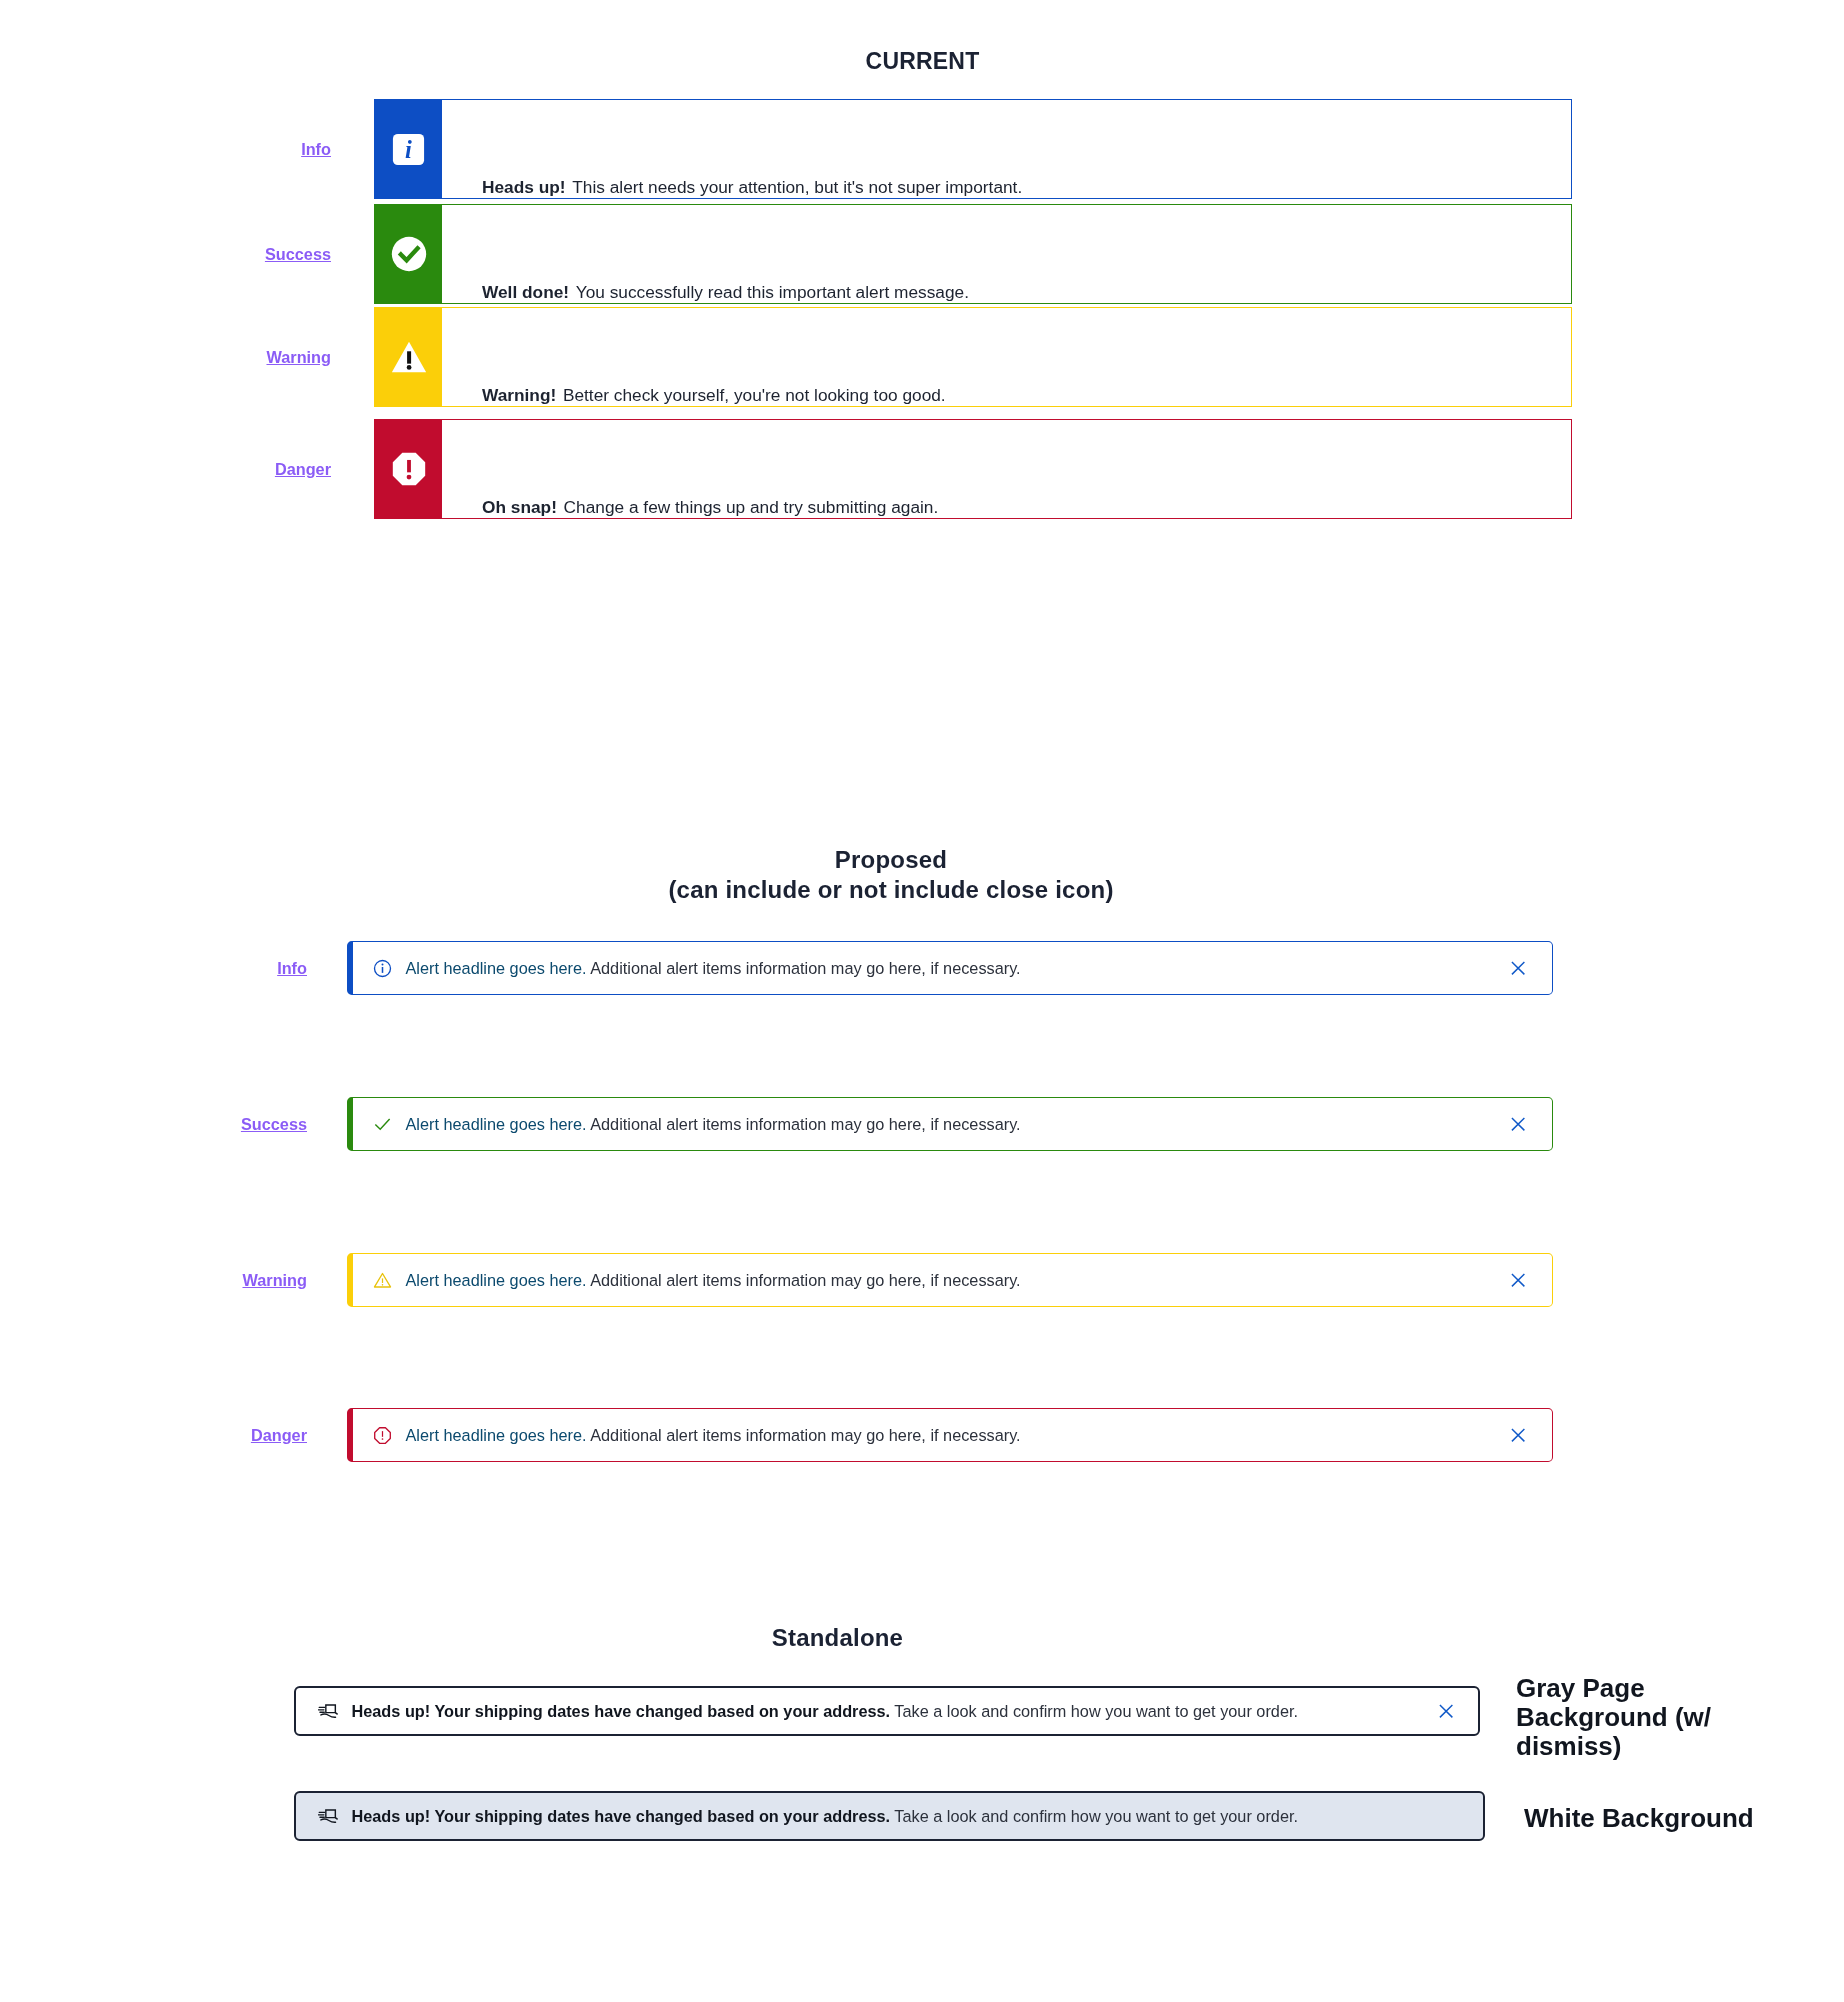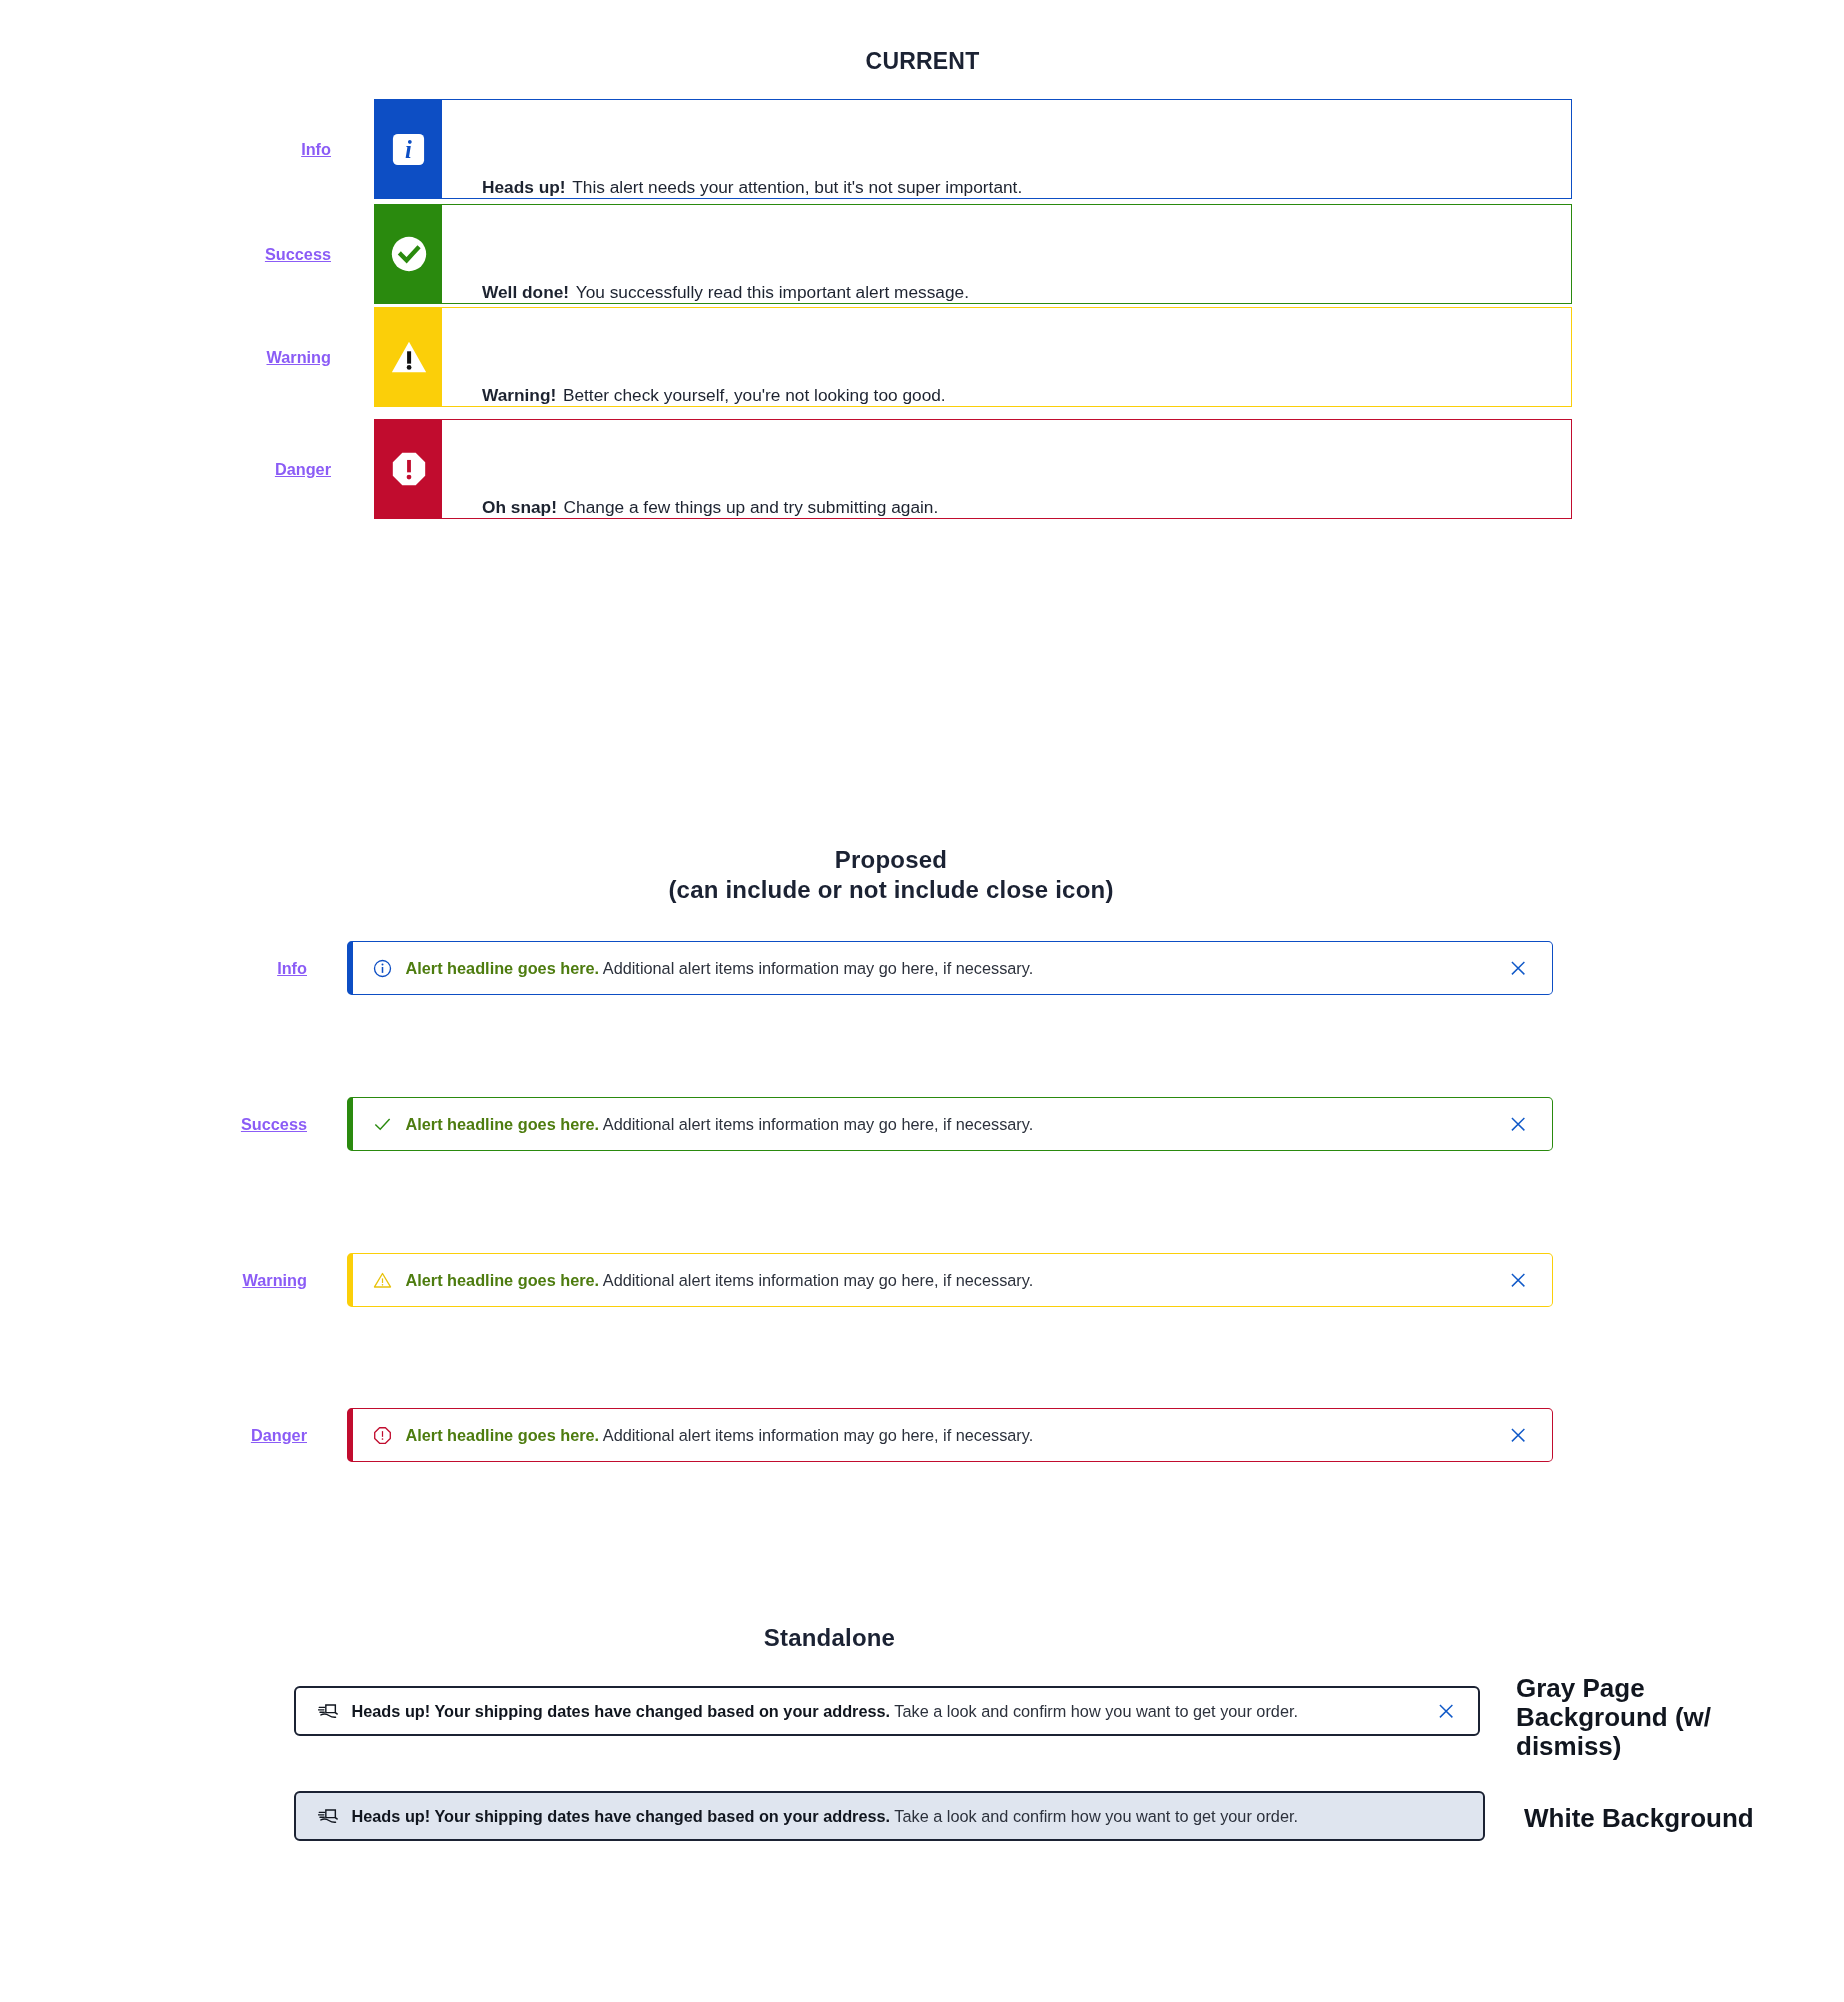--- a/index.html
+++ b/index.html
@@ -31,21 +31,21 @@
   }
   #title-proposed {
     position: absolute;
     left: 0; top: 845px;
     width: 1782px;
     font-size: 24px;
     line-height: 30px;
   }
   #title-standalone {
     position: absolute;
-    left: 0; top: 1624px;
+    left: 8px; top: 1624px;
     width: 1659px;
     font-size: 24px;
   }
 
   
   .row {
     position: absolute;
     display: flex;
     align-items: center;
   }
@@ -117,21 +117,21 @@
     align-items: center;
     justify-content: center;
     width: 21px; height: 21px;
     margin-right: 12.5px;
   }
   .prop-text {
     font-size: 16.3px;
     color: #2c313c;
     white-space: nowrap;
   }
-  .prop-text b { font-weight: bold; color: #4d7c0f; }
+  .prop-text b { font-weight: normal; color: #0c4a6e; }
   .prop-close {
     margin-left: auto;
     width: 25px; height: 25px;
     display: flex;
     align-items: center;
     justify-content: center;
     cursor: pointer;
   }
   .p-info    { border-color: #0d4ec4; }
   .p-success { border-color: #2a8a0e; }

